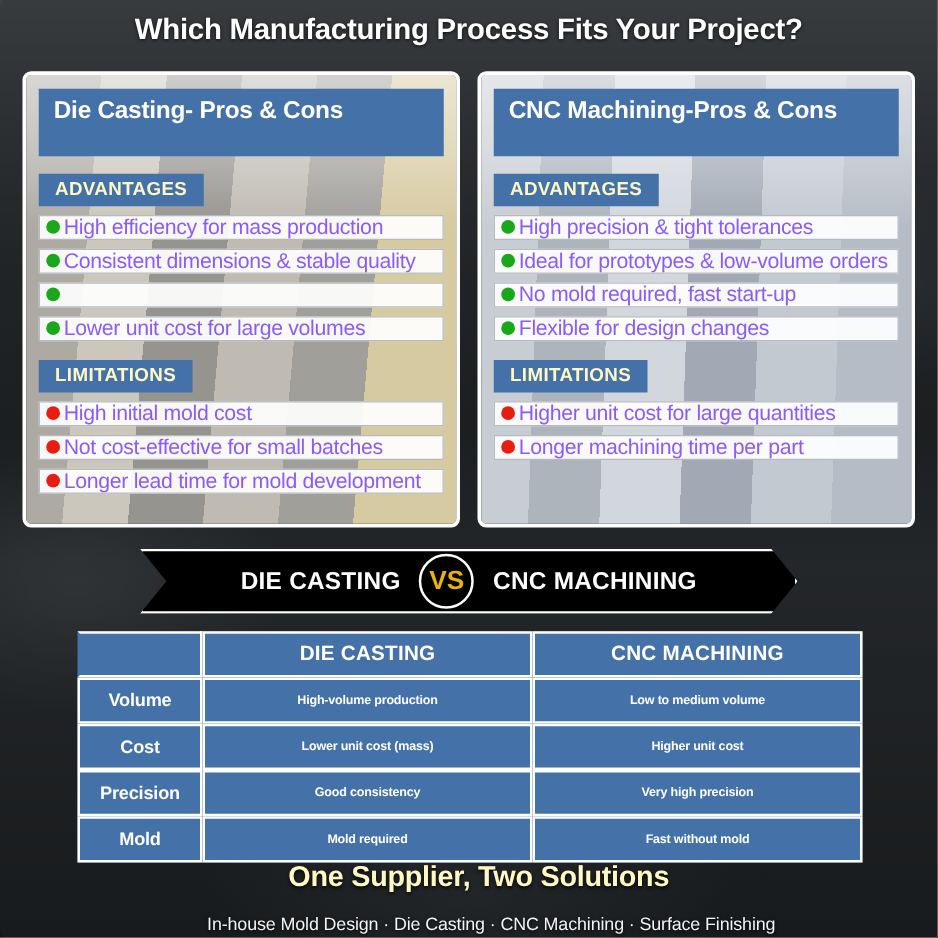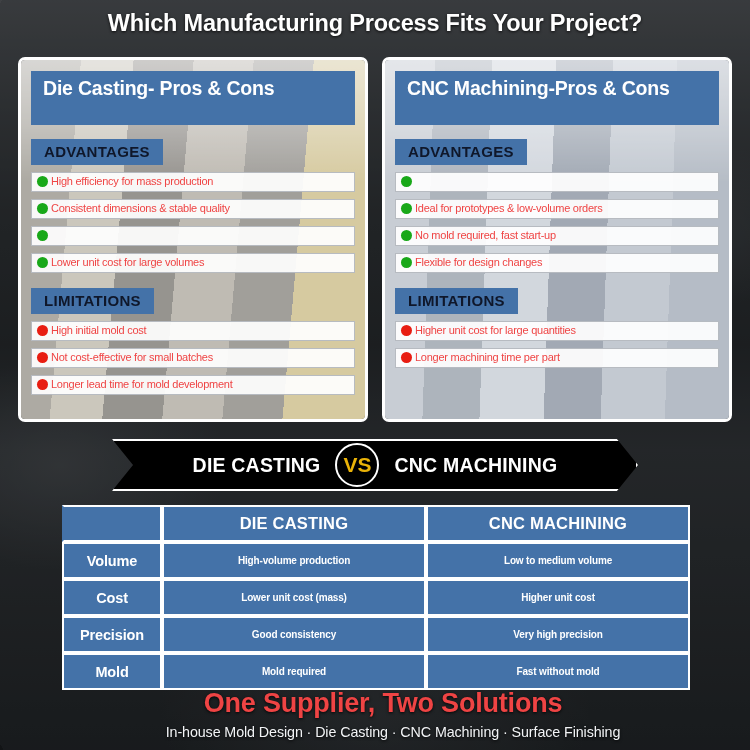--- a/index.html
+++ b/index.html
@@ -117,21 +117,21 @@
     font-weight: bold;
     padding: 6px 12px 25px 12px;
     width: 100%;
     white-space: nowrap;
     letter-spacing: -0.2px;
   }
 
   .section-tag {
     display: inline-block;
     background: #4472a8;
-    color: #0f172a;
+    color: #fef9c3;
     font-size: 15px;
     font-weight: bold;
     padding: 4px 13px 5px 13px;
     letter-spacing: 0.3px;
     margin-top: 14px;
     margin-bottom: 7px;
   }
   .section-tag.limits { margin-top: 15px; }
 
   .item-list { list-style: none; }
@@ -149,22 +149,22 @@
   .item:last-child { margin-bottom: 0; }
   .bullet {
     flex: 0 0 auto;
     width: 11px; height: 11px;
     border-radius: 50%;
     margin-right: 3px;
   }
   .bullet.pro  { background: #19a819; }
   .bullet.con  { background: #e81d12; }
   .item-text {
-    color: #ef4444;
-    font-size: 11px;
+    color: #8b5cf6;
+    font-size: 17px;
     letter-spacing: -0.25px;
     line-height: 17px;
   }
 
   
   .vs-wrap {
     position: absolute;
     left: 112px; top: 439px;
     width: 526px; height: 52px;
   }
@@ -231,31 +231,31 @@
   .col-b { width: 264px; }
 
   
   .footer {
     position: absolute;
     left: 0; top: 688px;
     width: 750px;
     text-align: center;
   }
   .footer-head {
-    color: #ef4444;
-    font-size: 27px;
+    color: #fef9c3;
+    font-size: 23px;
     font-weight: bold;
     letter-spacing: -0.2px;
     text-shadow: 0 1px 3px rgba(0,0,0,.85);
     padding-left: 16px;
   }
   .footer-sub {
     color: #f2f4f6;
     font-size: 14.3px;
-    margin-top: 5px;
+    margin-top: 17px;
     letter-spacing: -0.1px;
     text-shadow: 0 1px 3px rgba(0,0,0,.85);
     padding-left: 36px;
   }
 </style>
 </head>
 <body>
 
 <div id="page">
 
@@ -317,20 +317,21 @@
       <div class="panel-img"></div>
       <div class="panel-wash"></div>
       <div class="panel-body">
 
         <div class="panel-title">CNC Machining-Pros &amp; Cons</div>
 
         <div class="section-tag">ADVANTAGES</div>
         <ul class="item-list">
           <li class="item">
             <span class="bullet pro"></span>
+            <span class="item-text">High precision &amp; tight tolerances</span>
           </li>
           <li class="item">
             <span class="bullet pro"></span>
             <span class="item-text">Ideal for prototypes &amp; low-volume orders</span>
           </li>
           <li class="item">
             <span class="bullet pro"></span>
             <span class="item-text">No mold required, fast start-up</span>
           </li>
           <li class="item">

